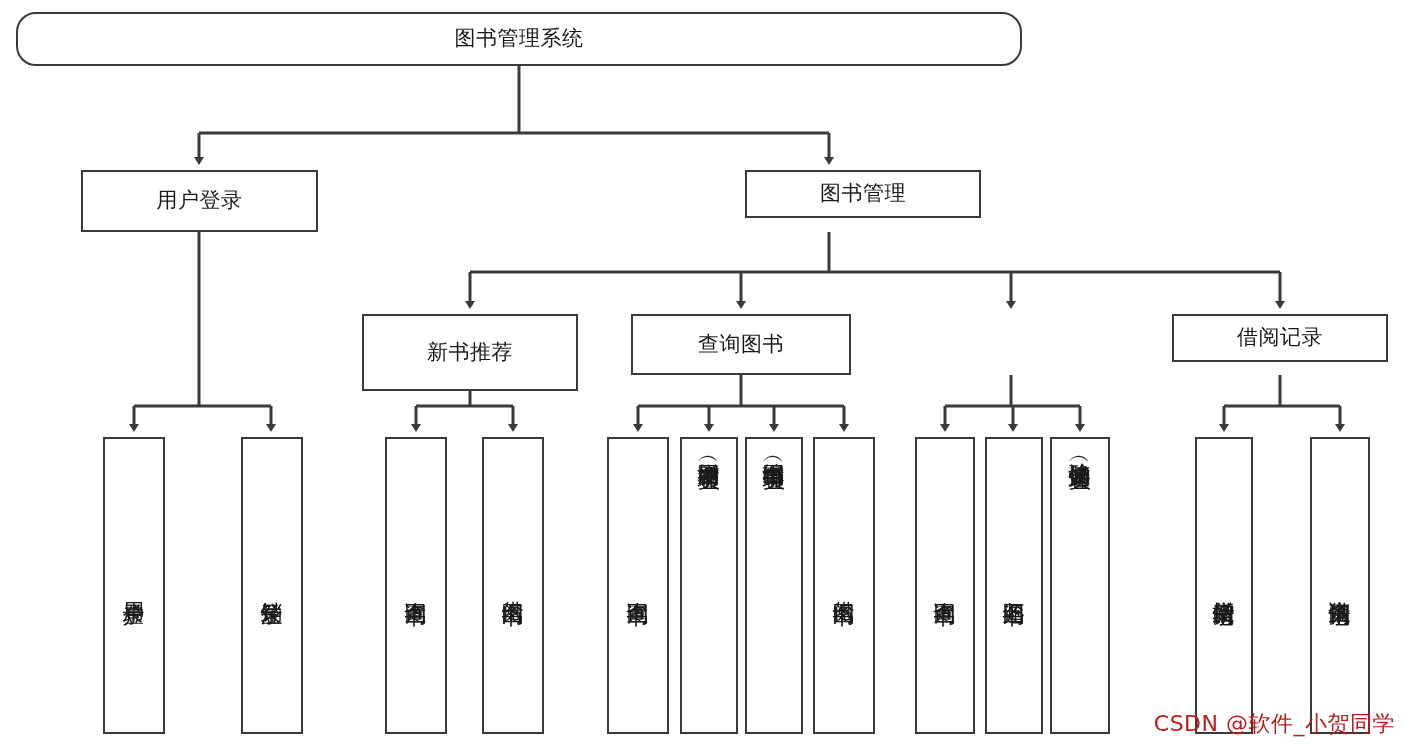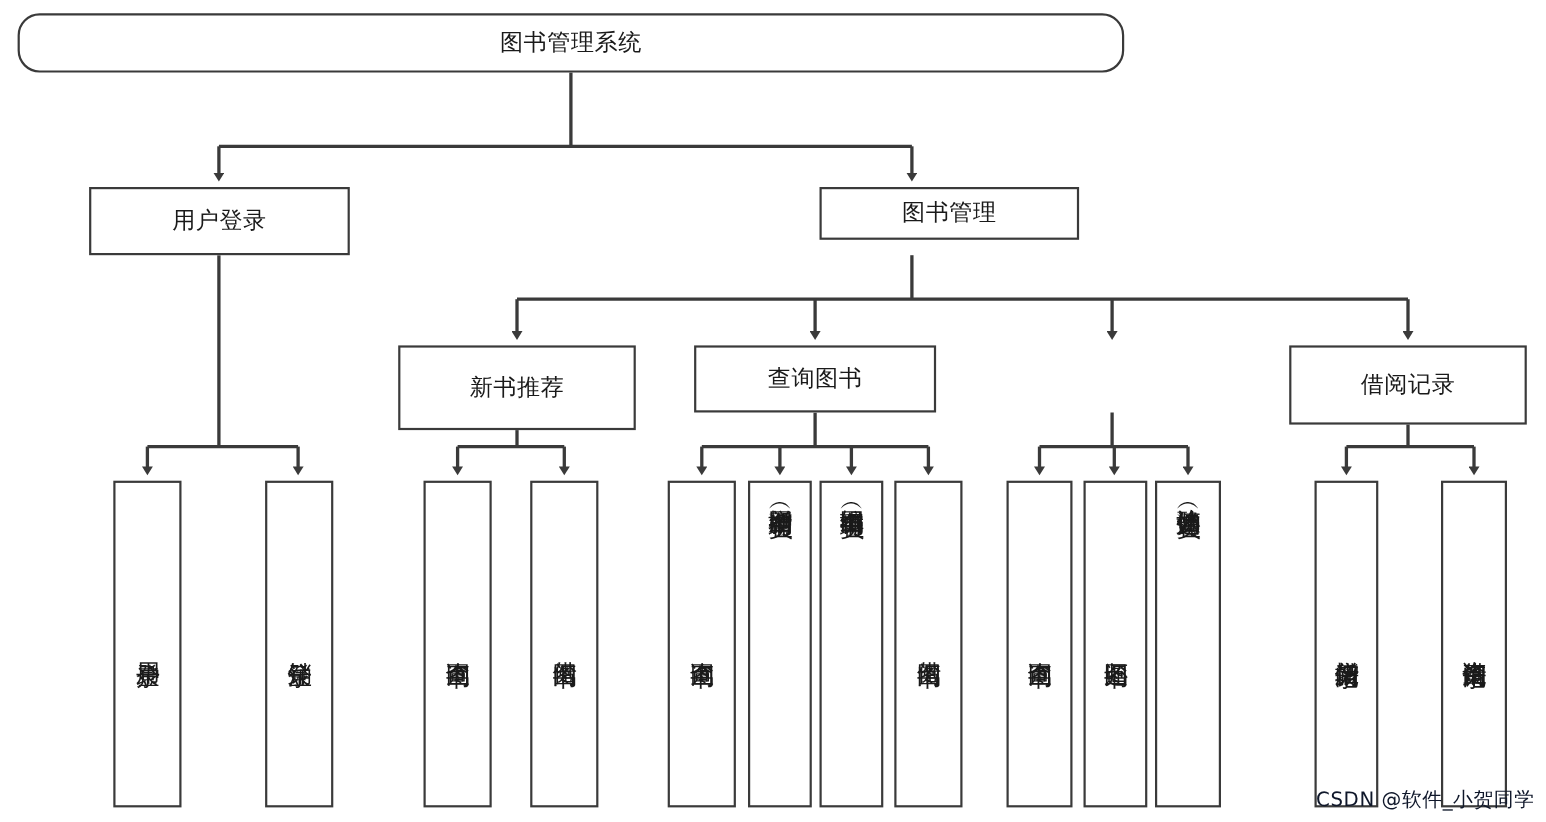--- a/index.html
+++ b/index.html
@@ -60,22 +60,22 @@
     margin: 0 auto;
   }
   .node.vertical.mid {
     align-items: center;
     padding-top: 0;
   }
   .watermark {
     position: absolute;
     right: 10px;
     bottom: 8px;
-    font-size: 18px;
-    color: #0f172a;
+    font-size: 22px;
+    color: #b91c1c;
     letter-spacing: 0.5px;
     z-index: 5;
     white-space: nowrap;
   }
 </style>
 </head>
 <body>
 
 <div id="canvas">
 
@@ -139,21 +139,21 @@
   <div class="node horizontal" style="left:745px; top:170px; width:236px; height:48px;">
     <span class="node-label">图书管理</span>
   </div>
 
   <div class="node horizontal" style="left:362px; top:314px; width:216px; height:77px;">
     <span class="node-label">新书推荐</span>
   </div>
   <div class="node horizontal" style="left:631px; top:314px; width:220px; height:61px;">
     <span class="node-label">查询图书</span>
   </div>
-  <div class="node horizontal" style="left:1172px; top:314px; width:216px; height:72px;">
+  <div class="node horizontal" style="left:1172px; top:314px; width:216px; height:48px;">
     <span class="node-label">借阅记录</span>
   </div>
 
   <div class="node vertical mid" style="left:103px; top:437px; width:62px; height:297px;">
     <span class="node-label">用户登录</span>
   </div>
   <div class="node vertical mid" style="left:241px; top:437px; width:62px; height:297px;">
     <span class="node-label">注销登录</span>
   </div>
 

